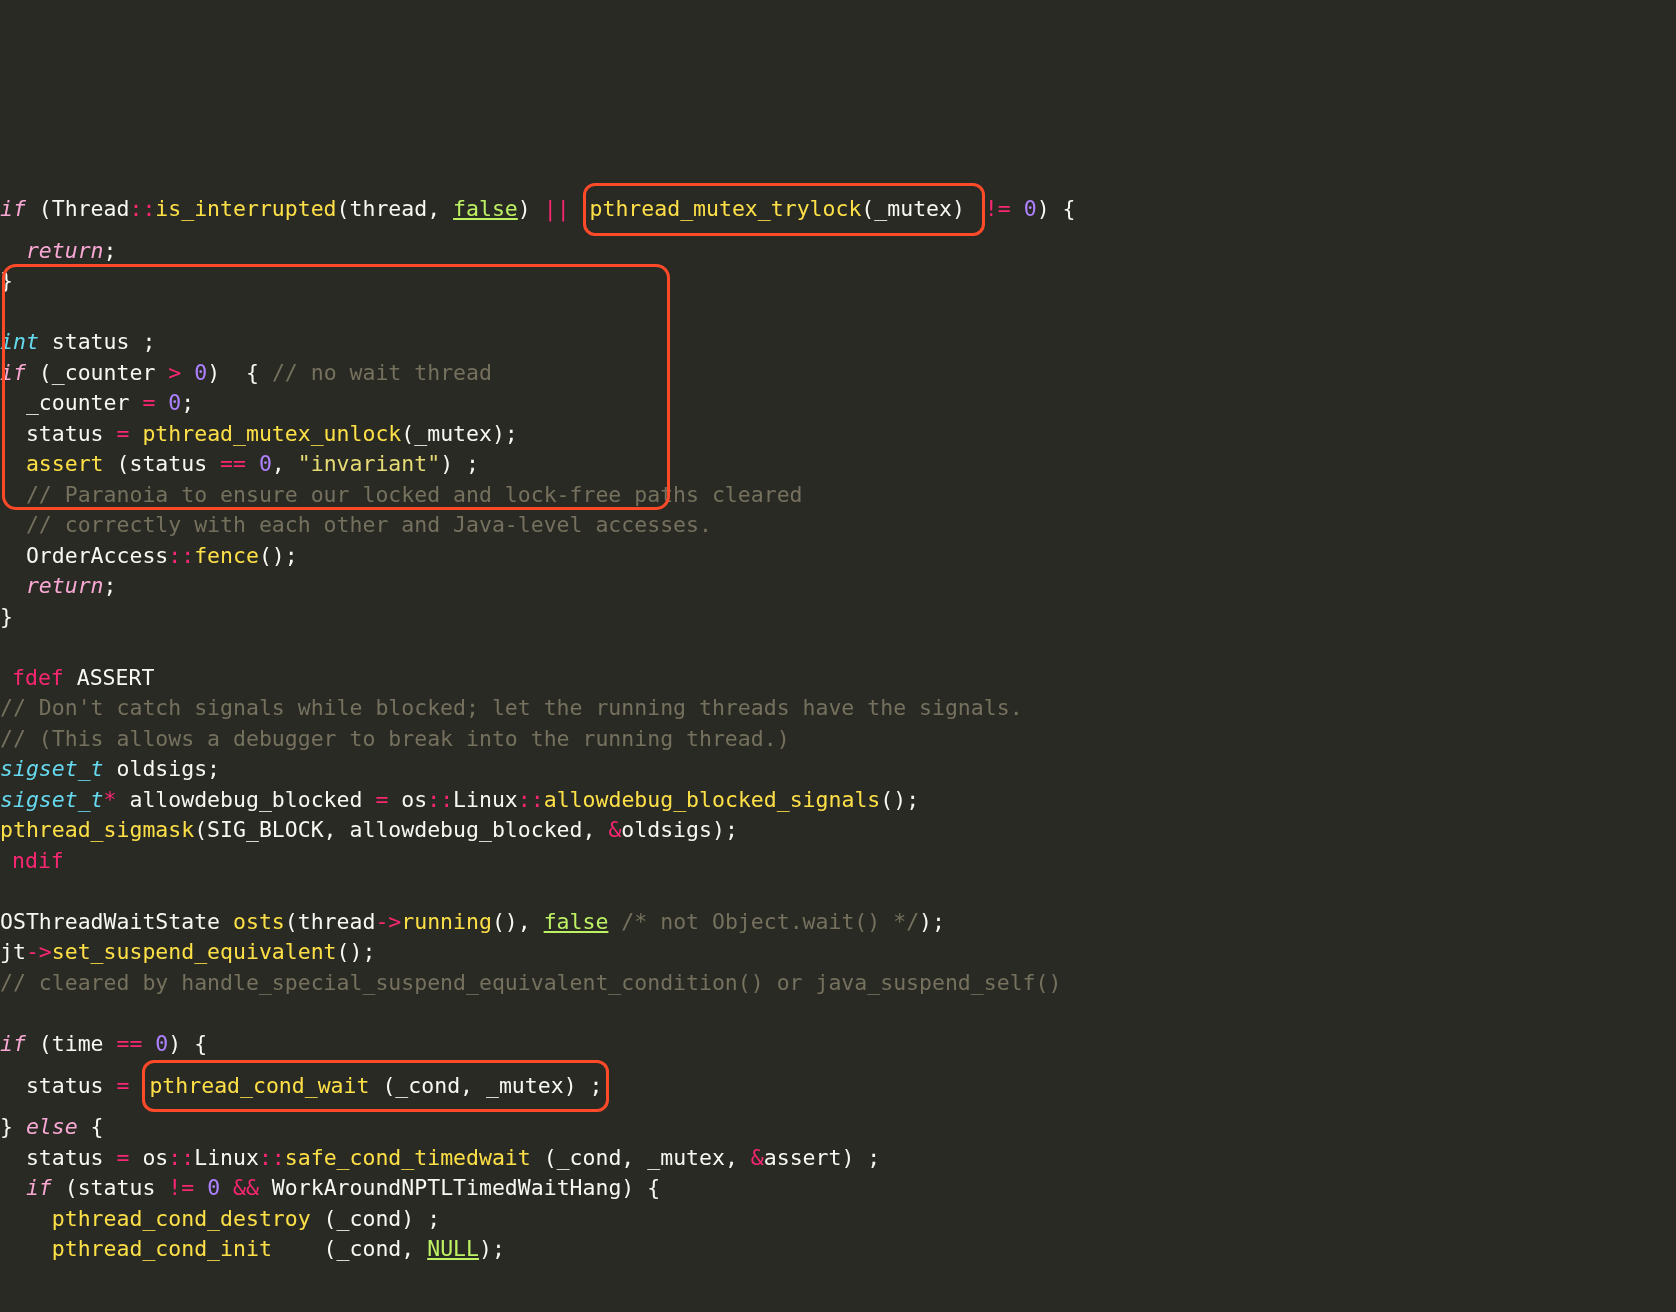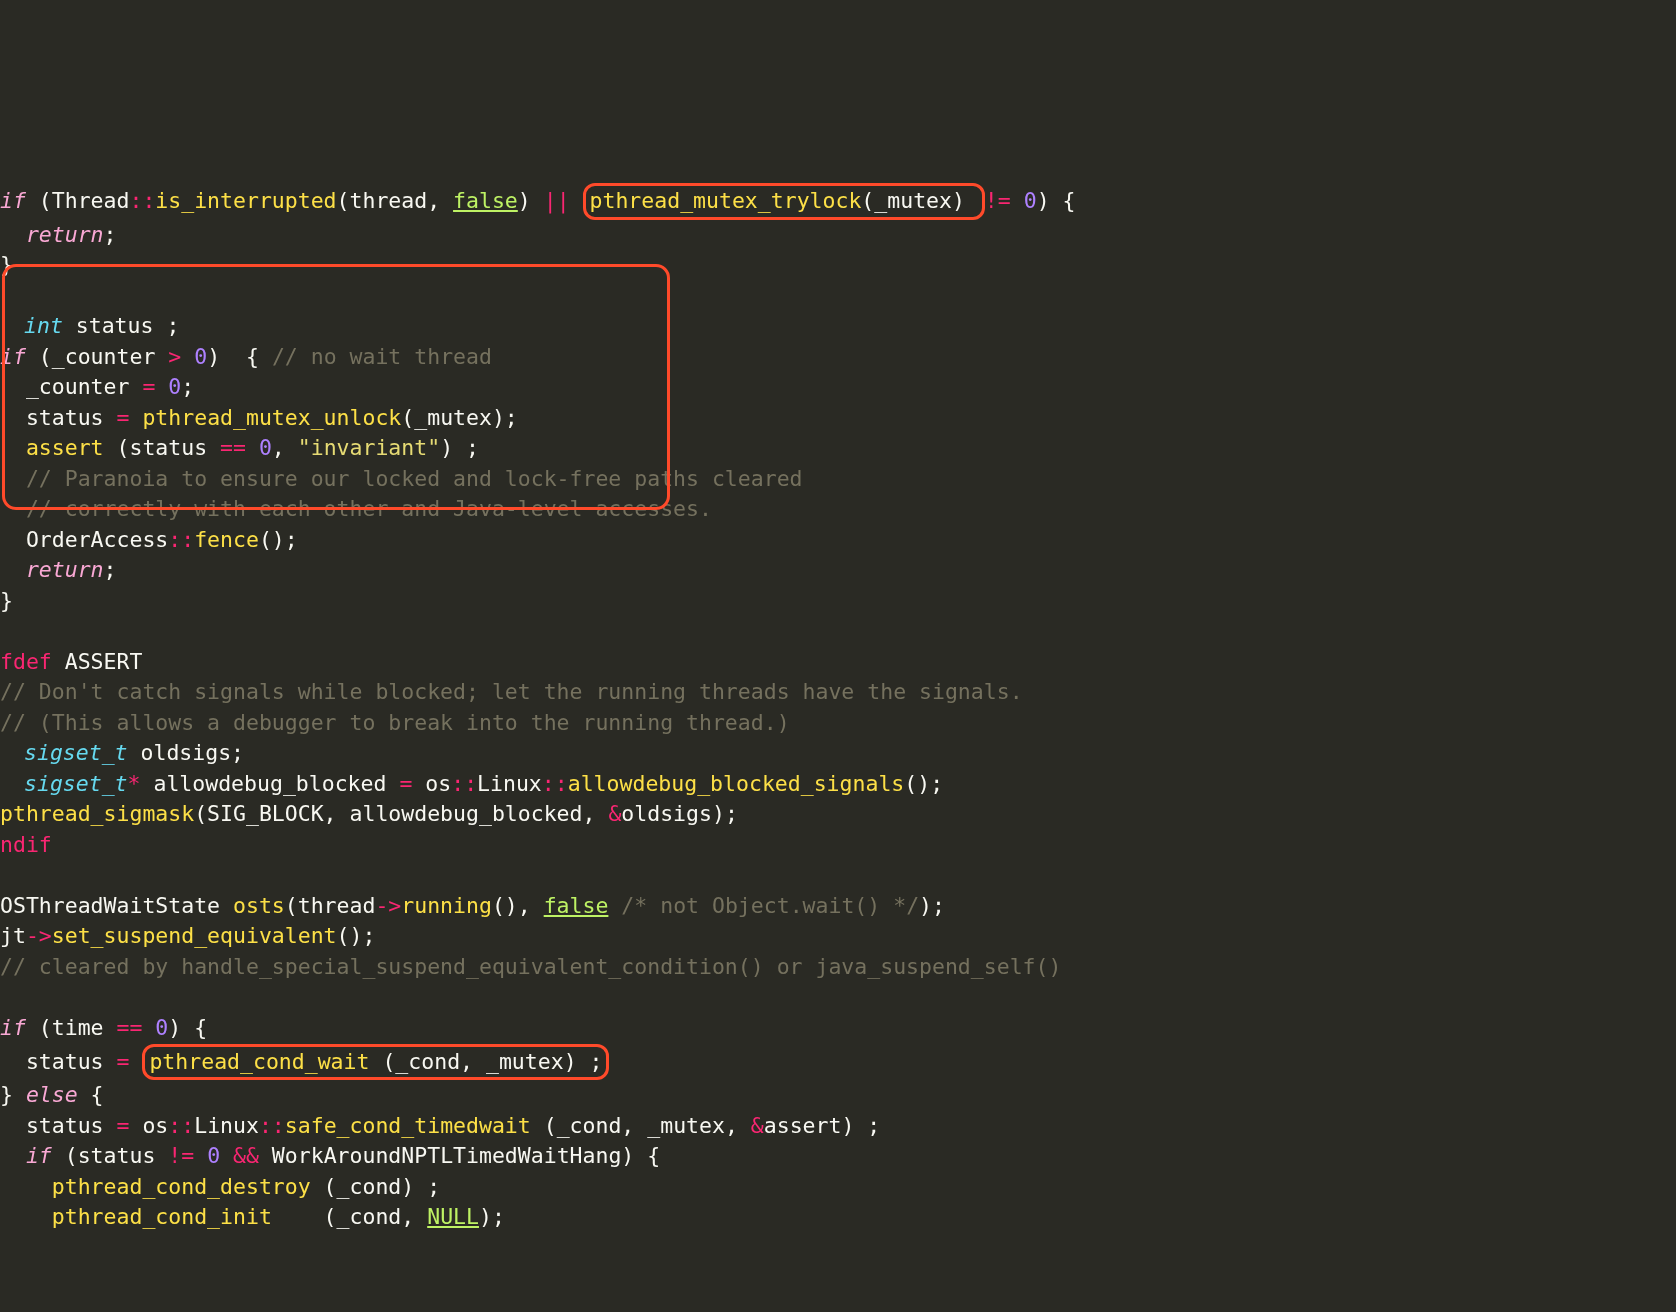--- a/index.html
+++ b/index.html
@@ -9,35 +9,35 @@
   font-size: 21.5px;
   line-height: 1.42;
   color: #e8e8e0;
   padding: 0;
   white-space: pre;
   overflow: hidden;
   width: 1676px;
   height: 1312px;
 }
 .kw-red { color: #f9a8d4; font-style: italic; }
-.type { color: #66d9ef; font-style: italic; padding-left: 24px; }
+.type { color: #66d9ef; font-style: italic; }
 .fn { color: #fde047; }
 .str { color: #e6db74; }
 .num { color: #ae81ff; }
 .bool { color: #bef264; text-decoration: underline; }
 .comment { color: #75715e; }
 .ident { color: #f8f8f2; }
 .op { color: #f92672; }
-.preproc { color: #f92672; }
+.preproc { color: #f92672; padding-left: 12px; }
 .preproc-ident { color: #f8f8f2; }
 
 .hl1 {
   border: 3px solid #ff4a2a;
   border-radius: 12px;
-  padding: 0 4px;
+  padding: 8px 4px;
   display: inline-block;
   text-align: right;
 }
 .hl-block {
   border: 3px solid #ff4a2a;
   border-radius: 14px;
   position: absolute;
 }
 .container { position: relative; }
 </style>

